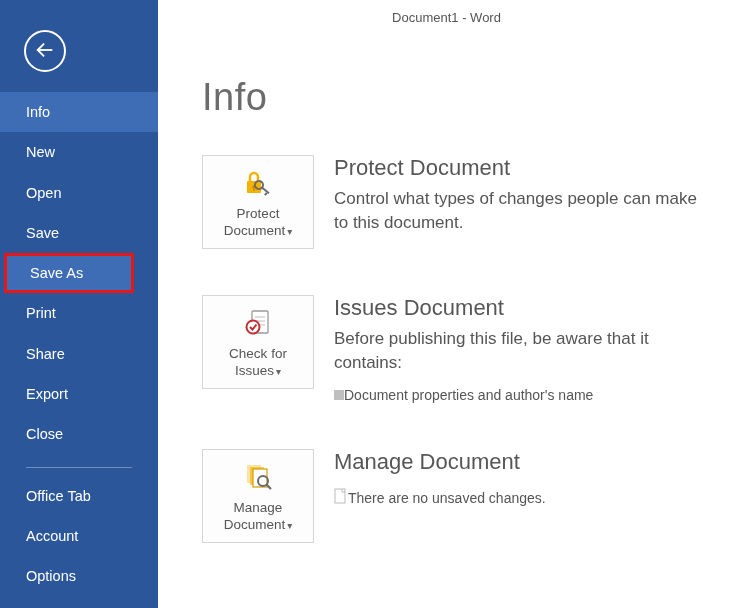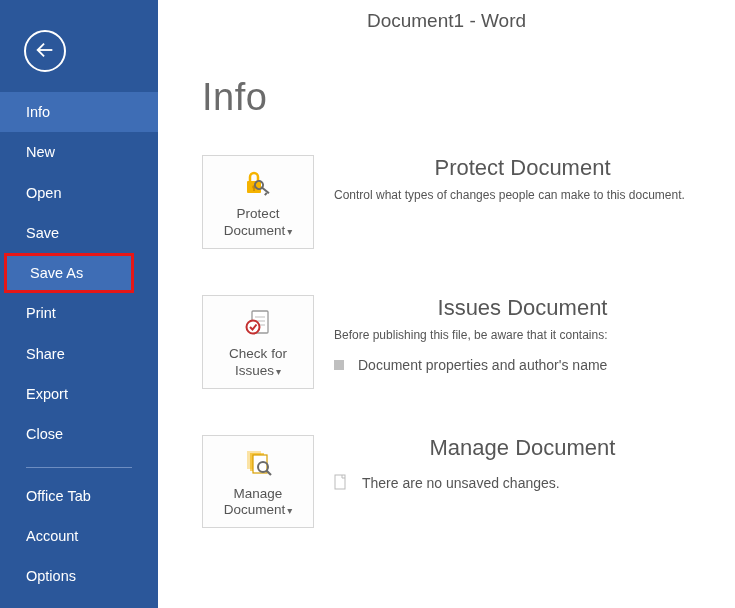--- a/index.html
+++ b/index.html
@@ -48,21 +48,21 @@
 
   .main {
     flex: 1;
     position: relative;
     padding: 0 24px 0 44px;
   }
   .titlebar {
     position: absolute;
     top: 10px; left: 0; right: 0;
     text-align: center;
-    font-size: 19px;
+    font-size: 13px;
     color: #555;
   }
   .page-title {
     font-size: 38px;
     font-weight: 300;
     color: #6b6b6b;
     margin-top: 76px;
     margin-bottom: 36px;
     letter-spacing: 0.5px;
   }
@@ -92,25 +92,24 @@
   .row-text {
     margin-left: 20px;
     flex: 1;
     color: #555;
   }
   .row-text h2 {
     font-size: 22px;
     font-weight: 400;
     color: #565656;
     margin-bottom: 6px;
-    text-align: center;
-  }
-  .row-text p { font-size: 12px; line-height: 1.4; margin-bottom: 4px;}
+  }
+  .row-text p { font-size: 17px; line-height: 1.4; margin-bottom: 4px;}
   .bullet-line {
-    display: flex; align-items: center; gap: 14px;
+    display: flex; align-items: center; 
     font-size: 14px; color: #555; margin-top: 13px;
   }
   .bullet-glyph { width: 10px; height: 10px; background: #bfbfbf; display:inline-block;}
   .doc-glyph { color: #999; font-size: 14px; }
 </style>
 </head>
 <body>
 
 <div class="sidebar">
   <div class="back-btn">

